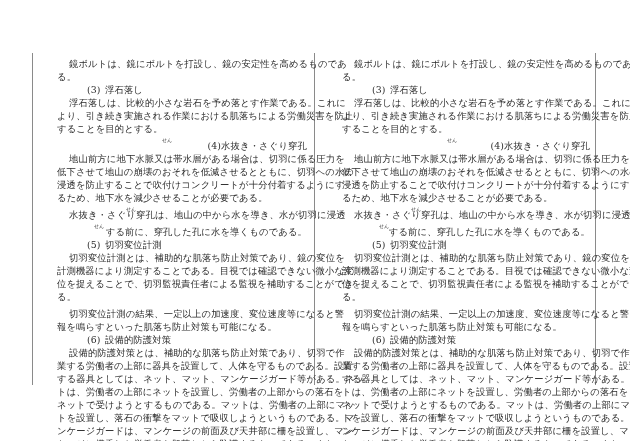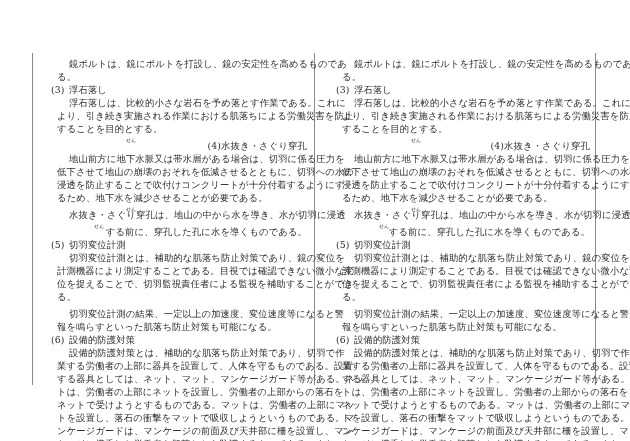--- a/index.html
+++ b/index.html
@@ -7,21 +7,21 @@
          font-family:"DejaVu Serif", "Liberation Serif", serif; color:#2b2b2b; }
   .page { position:absolute; top:53px; height:332px; }
   .page-left { left:32px; width:281px; border-left:1px solid #8a8a8a; border-right:1px solid #8a8a8a; }
   .page-right { left:316px; width:279px; border-right:1px solid #8a8a8a; }
   .content { position:absolute; top:4px; }
   .page-left .content { left:18px; width:256px; }
   .page-right .content { left:20px; width:254px; }
   .line { font-size:9.3px; line-height:13px; white-space:nowrap; letter-spacing:0.15px; height:13px; }
   .ind1 { padding-left:18px; }
   .ind0 { padding-left:6px; }
-  .heading { padding-left:0; }
+  .heading { padding-left:0;margin-left:36px; }
   .hnum { display:inline-block; width:18px; }
   .gap { height:4px; }
   .ruby-line { position:relative;text-align:right; }
   .rt { position:absolute; font-size:5px; top:-5px; letter-spacing:0; }
 </style>
 </head>
 <body>
 
 <div class="page page-left">
   <div class="content">

